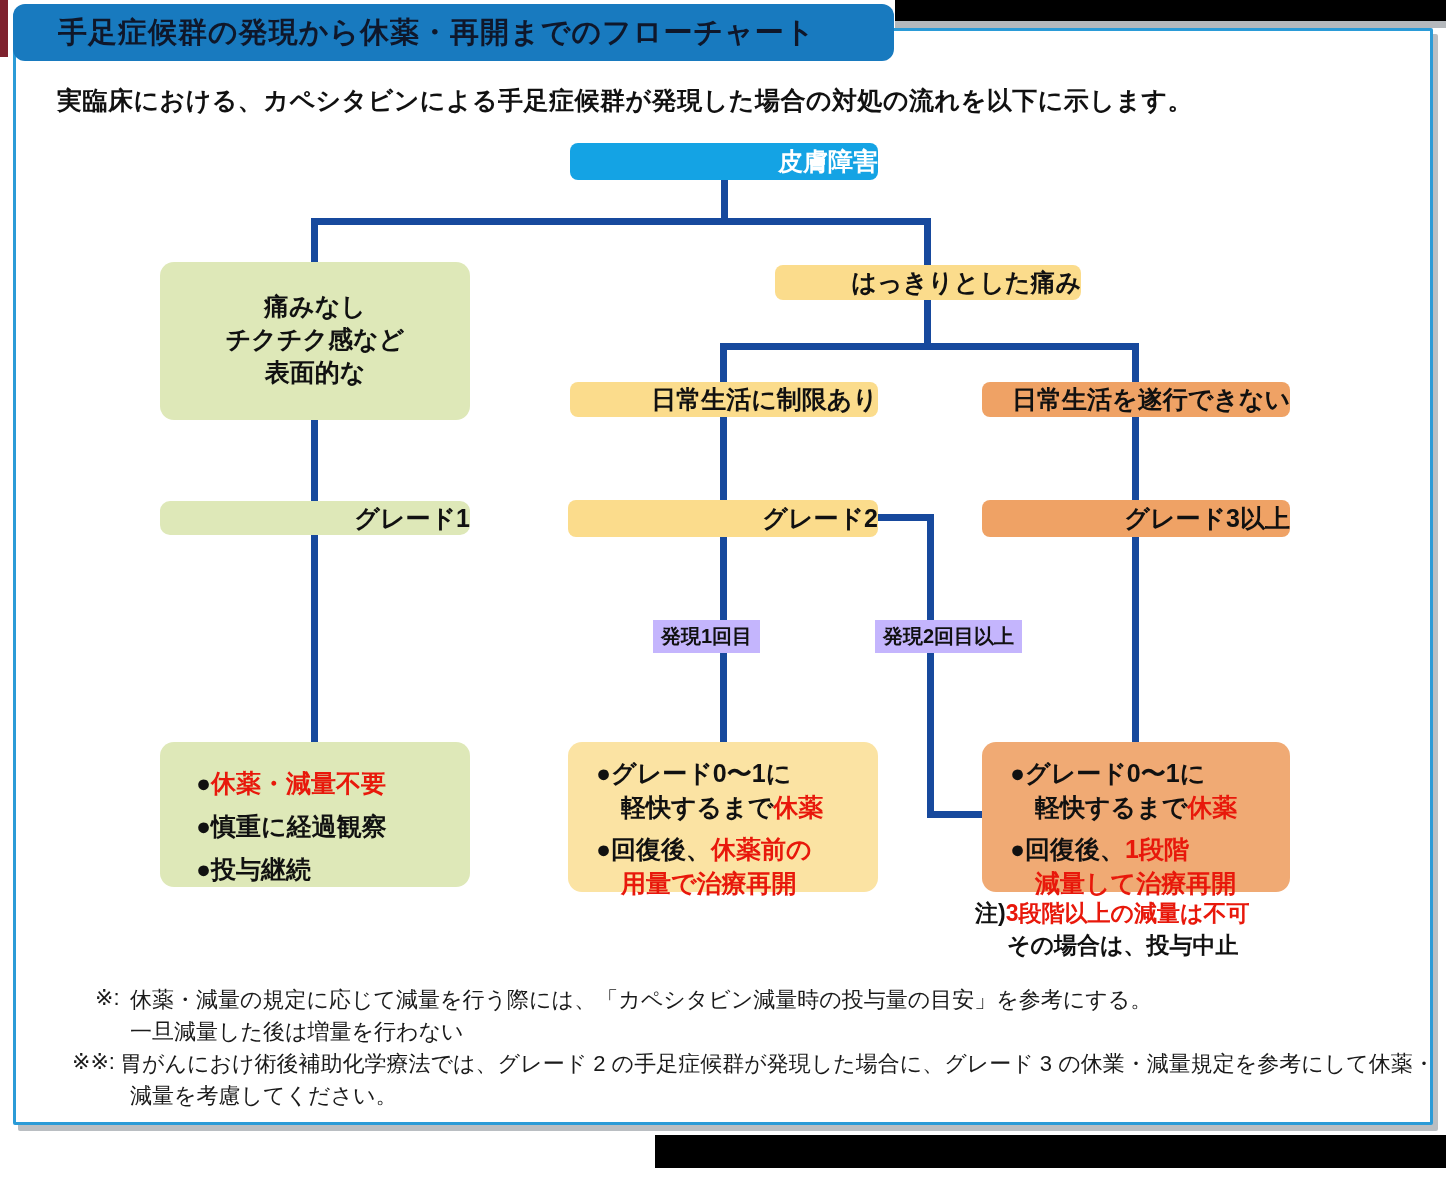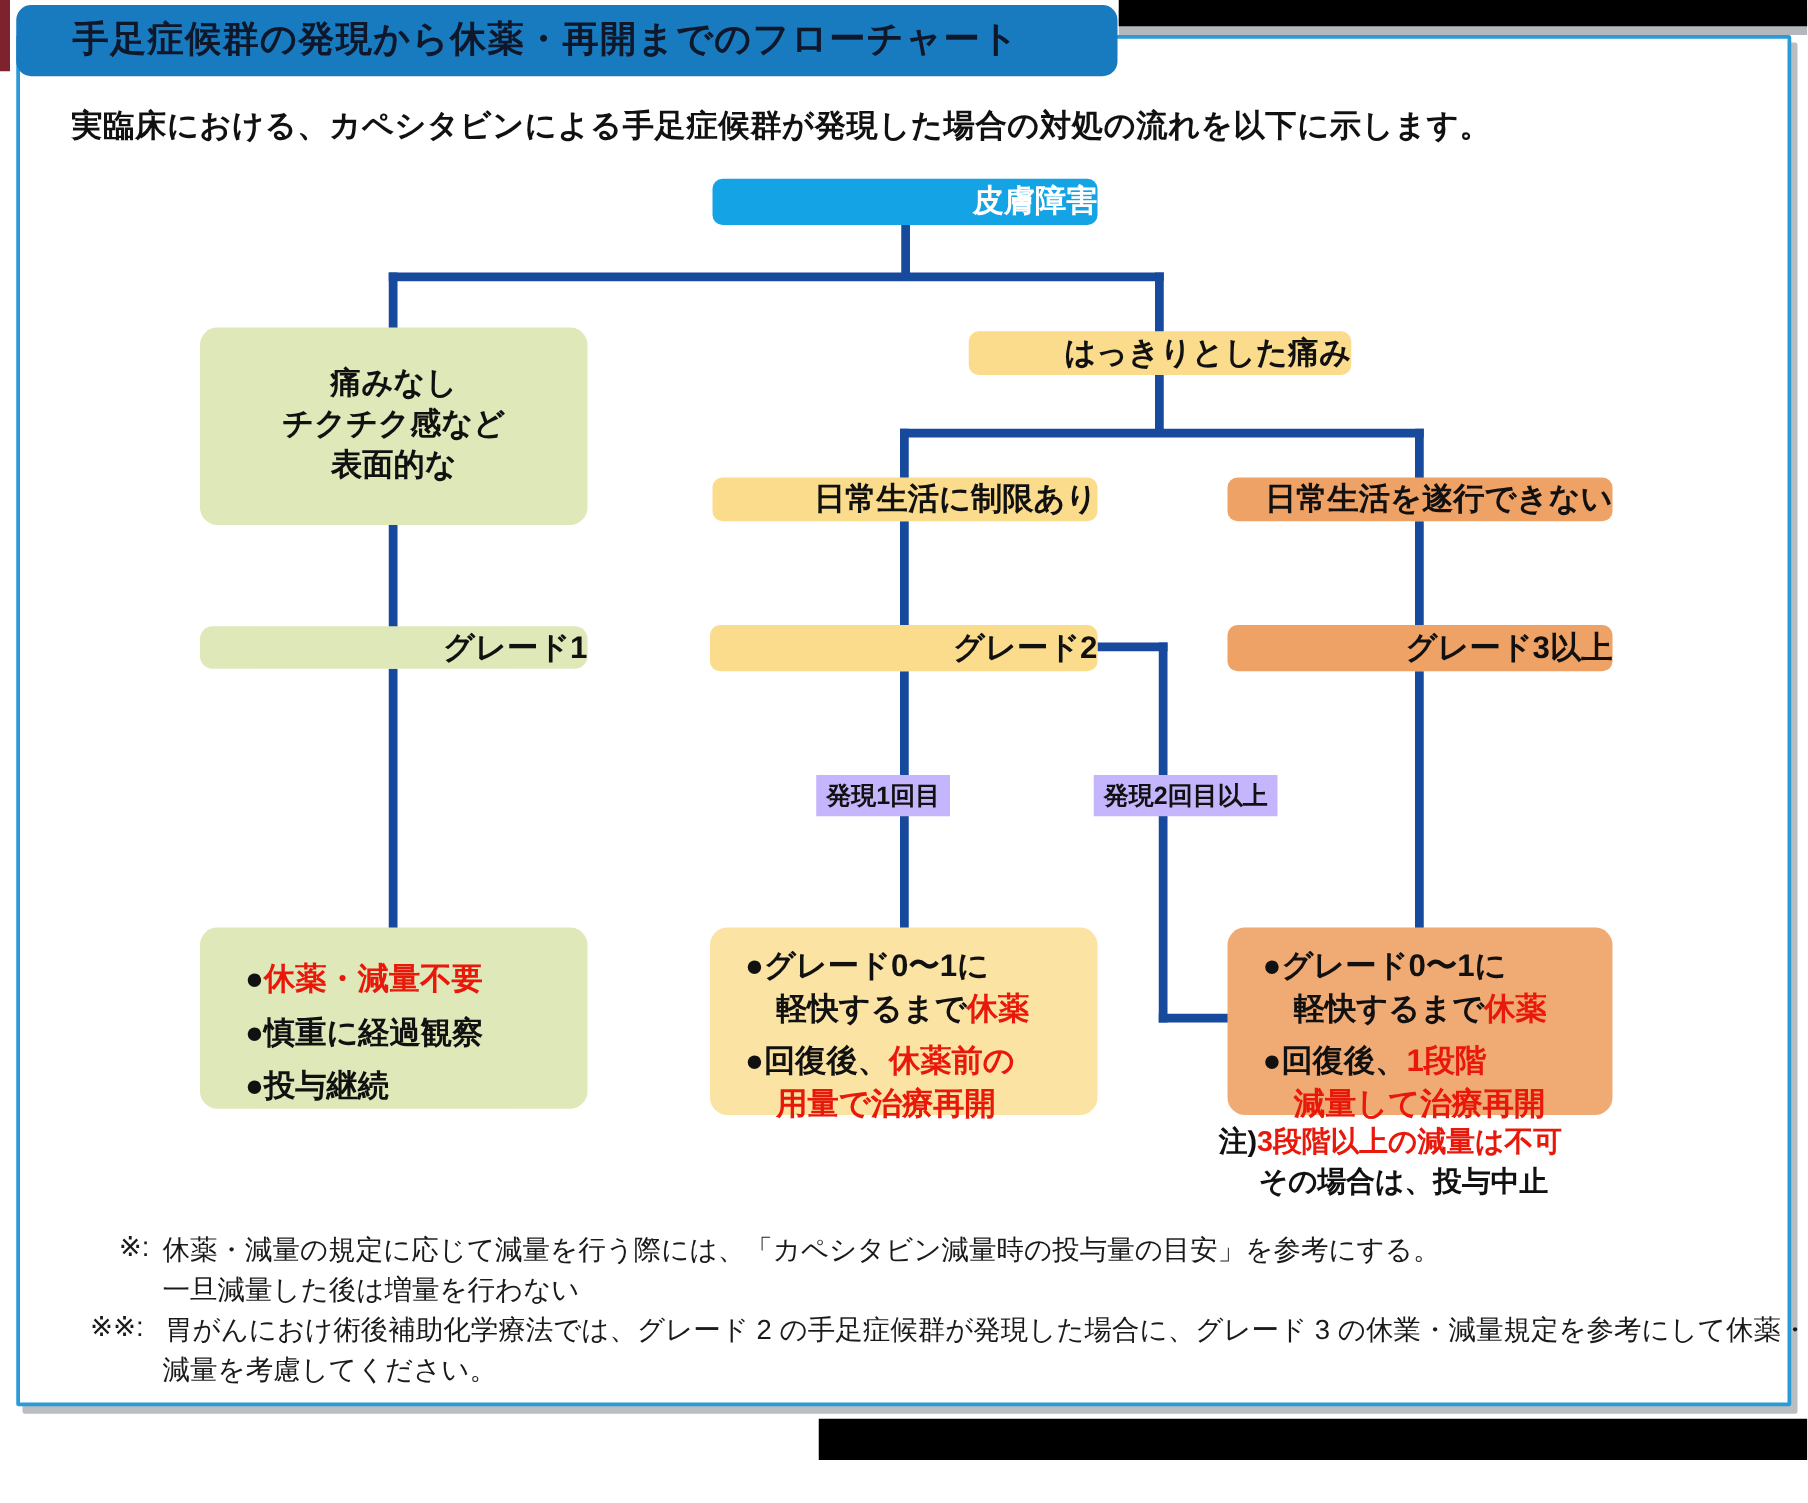--- a/index.html
+++ b/index.html
@@ -134,16 +134,16 @@
 
   <div class="note">
     <span>注)</span><span class="red">3段階以上の減量は不可</span>
   </div>
   <div class="note-line2">その場合は、投与中止</div>
 
   <div class="fn" style="left:95px;top:985px;">※:</div>
   <div class="fn" style="left:130px;top:985px;">休薬・減量の規定に応じて減量を行う際には、「カペシタビン減量時の投与量の目安」を参考にする。</div>
   <div class="fn" style="left:130px;top:1017px;">一旦減量した後は増量を行わない</div>
   <div class="fn" style="left:72px;top:1049px;">※※:</div>
-  <div class="fn" style="left:132px;top:1049px;">胃がんにおけ術後補助化学療法では、グレード 2 の手足症候群が発現した場合に、グレード 3 の休業・減量規定を参考にして休薬・</div>
+  <div class="fn" style="left:120px;top:1049px;">胃がんにおけ術後補助化学療法では、グレード 2 の手足症候群が発現した場合に、グレード 3 の休業・減量規定を参考にして休薬・</div>
   <div class="fn" style="left:130px;top:1081px;">減量を考慮してください。</div>
 
 </div>
 
 </body></html>

